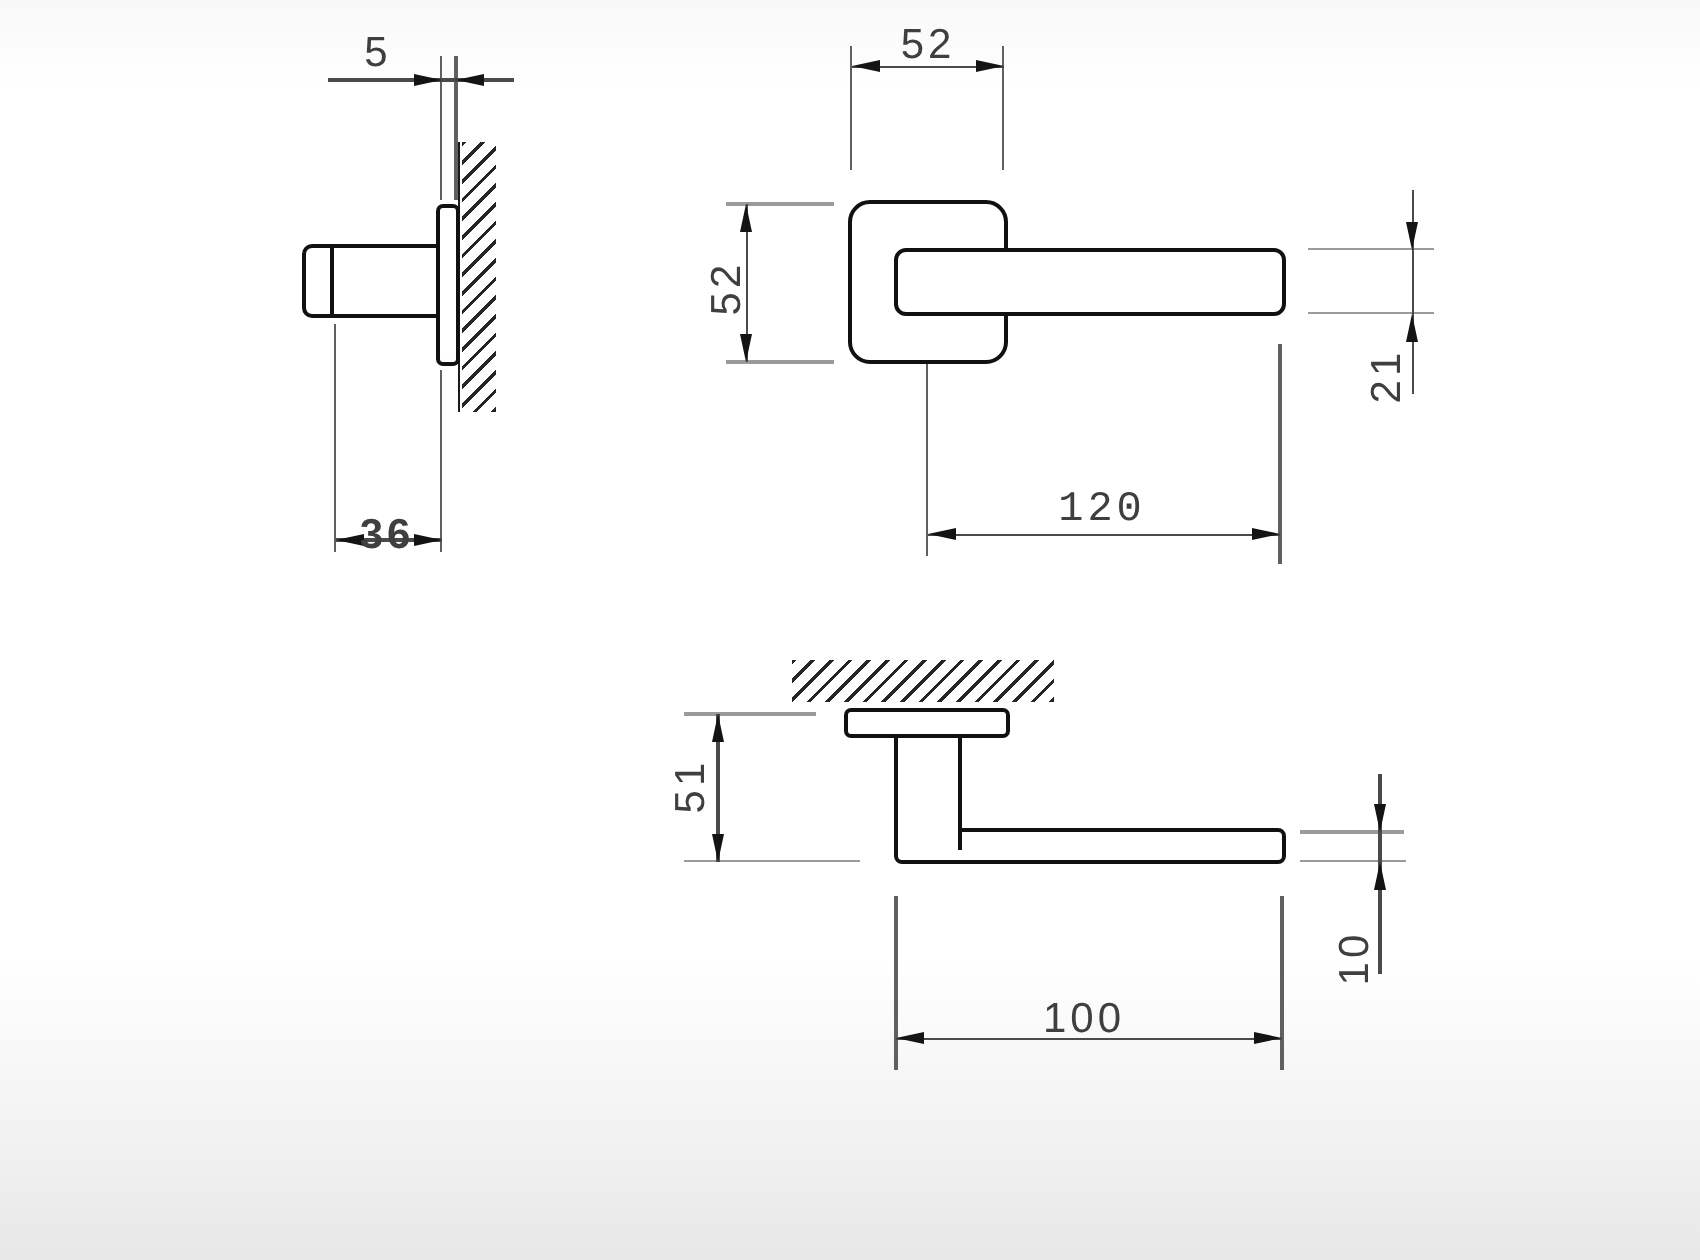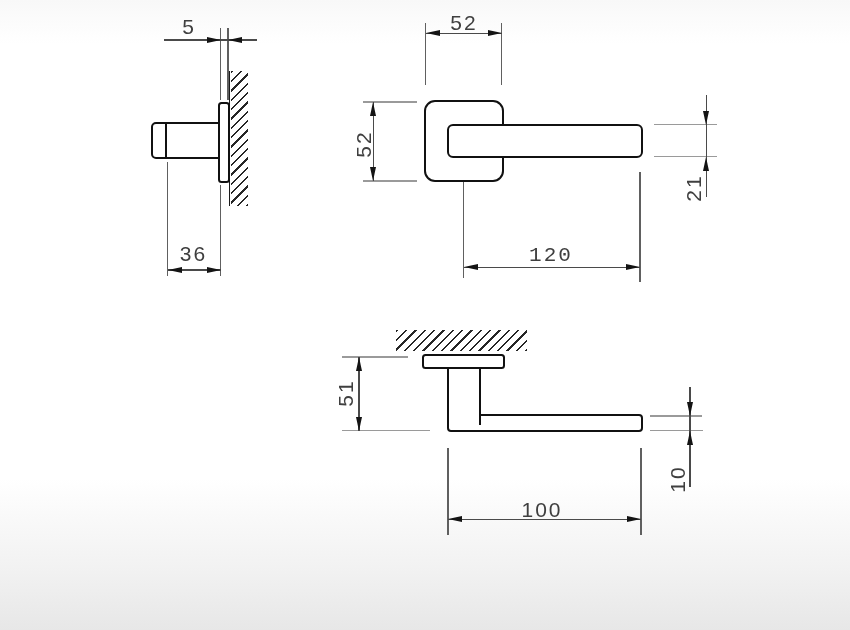--- a/index.html
+++ b/index.html
@@ -57,21 +57,21 @@
     <div class="dimh" style="left:167.5px;top:269.4px;width:53px;"></div>
     <div class="ar ar-l" style="left:167.5px;top:266.6px;"></div>
     <div class="ar ar-r" style="left:206.5px;top:266.6px;"></div>
 
     <div class="obj" style="left:151.4px;top:122.4px;width:70.2px;height:36.9px;border-width:2.2px;border-radius:5px 0 0 5px;"></div>
     <div class="abs" style="left:165px;top:123.5px;width:2px;height:34.6px;background:#111;"></div>
 
     <div class="obj" style="left:218.4px;top:101.9px;width:11.2px;height:80.8px;border-width:2.2px;border-radius:3.5px;"></div>
 
     <div class="lbl" style="left:174px;top:16px;width:30px;">5</div>
-    <div class="lbl" style="left:173.5px;top:243px;width:40px;">36</div>
+    <div class="lbl" style="left:173.5px;top:257px;width:40px;font-weight:bold;">36</div>
   </div>
 
   <div>
 
     <div class="extv" style="left:424.9px;top:22.5px;height:62px;"></div>
     <div class="extv" style="left:500.9px;top:22.5px;height:62px;"></div>
     <div class="dimh" style="left:425.5px;top:32.9px;width:76px;"></div>
     <div class="ar ar-l" style="left:425.5px;top:30.1px;"></div>
     <div class="ar ar-r" style="left:487.5px;top:30.1px;"></div>
 

